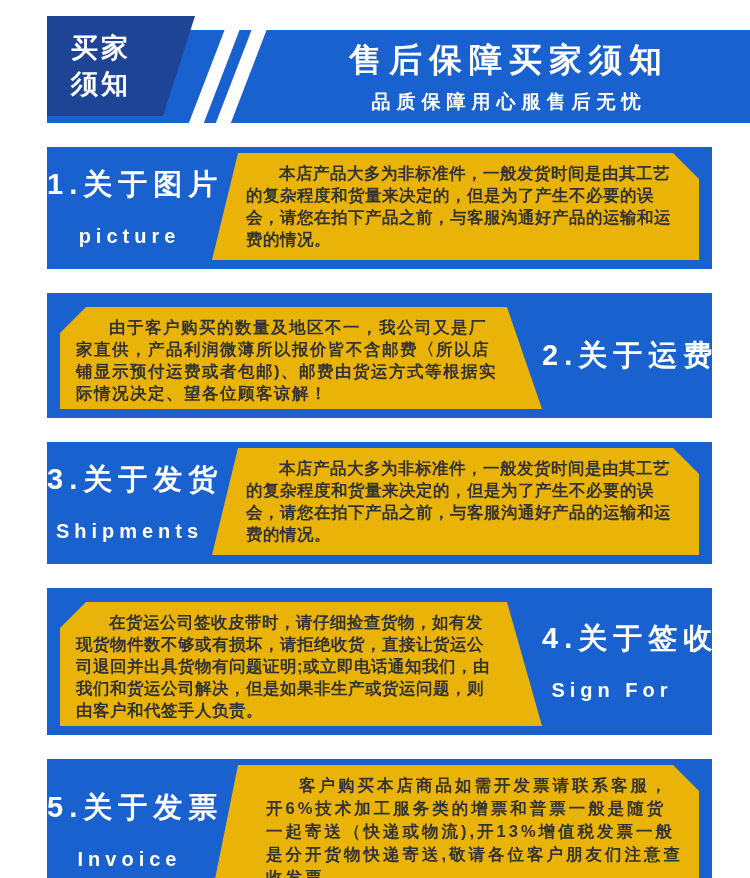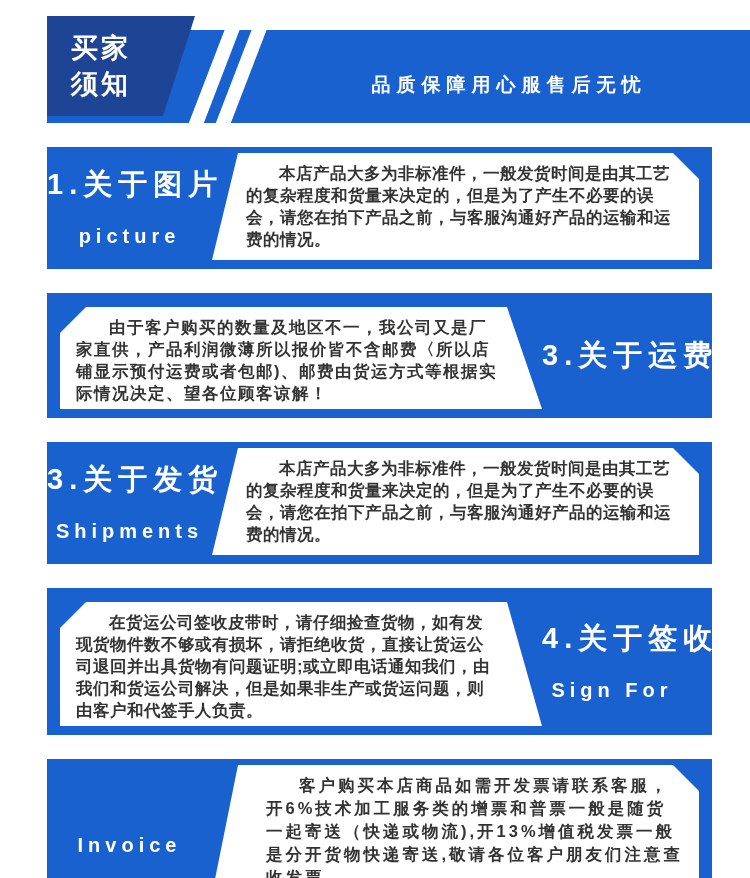--- a/index.html
+++ b/index.html
@@ -56,21 +56,21 @@
   .label-area{
     display:flex;flex-direction:column;justify-content:center;
     color:#ffffff;font-weight:bold;text-align:center;flex:none;
     box-sizing:border-box;
   }
   .s-left .label-area{width:165px;order:0;}
   .s-right .label-area{width:170px;padding-right:30px;order:1;}
   .label-zh{font-size:29px;letter-spacing:6px;white-space:nowrap;line-height:1;}
   .label-en{font-size:20px;letter-spacing:5px;margin-top:27px;line-height:1;}
   .white-box{
-    flex:1;background:#ffffff;box-sizing:border-box;
+    flex:1;background:#eab308;box-sizing:border-box;
   }
   .s-left .white-box{
     order:1;
     margin:6px 13px 9px 0;
     clip-path:polygon(26px 0,calc(100% - 26px) 0,100% 26px,100% 100%,0 100%);
     padding:9px 14px 5px 34px;
   }
   .s-right .white-box{
     order:0;
     margin:14px 0 9px 13px;
@@ -92,38 +92,39 @@
 
   <div class="header" data-name="header">
     <div class="header-banner" data-name="header-banner">
       <div class="navy-box" data-name="buyer-notice-badge">
         <span data-name="badge-line-1">买家</span>
         <span data-name="badge-line-2">须知</span>
       </div>
       <div class="slash s1" data-name="slash-stripe-icon"></div>
       <div class="slash s2" data-name="slash-stripe-icon"></div>
       <div class="header-titles" data-name="header-titles">
+        <div class="header-title" data-name="page-title">售后保障买家须知</div>
         <div class="header-sub" data-name="page-subtitle">品质保障用心服售后无忧</div>
       </div>
     </div>
   </div>
 
   <div class="section s-left" data-name="section-picture">
     <div class="label-area" data-name="section-picture-label">
       <div class="label-zh" data-name="section-label-zh">1.关于图片</div>
       <div class="label-en" data-name="section-label-en">picture</div>
     </div>
     <div class="white-box" data-name="section-picture-textbox">
       <p class="box-text" data-name="section-picture-text">本店产品大多为非标准件，一般发货时间是由其工艺的复杂程度和货量来决定的，但是为了产生不必要的误会，请您在拍下产品之前，与客服沟通好产品的运输和运费的情况。</p>
     </div>
   </div>
 
   <div class="section s-right" data-name="section-freight">
     <div class="label-area" data-name="section-freight-label">
-      <div class="label-zh" data-name="section-label-zh">3.关于运费</div>
+      <div class="label-zh" data-name="section-label-zh">2.关于运费</div>
     </div>
     <div class="white-box" data-name="section-freight-textbox">
       <p class="box-text" data-name="section-freight-text">由于客户购买的数量及地区不一，我公司又是厂家直供，产品利润微薄所以报价皆不含邮费〈所以店铺显示预付运费或者包邮)、邮费由货运方式等根据实际情况决定、望各位顾客谅解！</p>
     </div>
   </div>
 
   <div class="section s-left" data-name="section-shipments">
     <div class="label-area" data-name="section-shipments-label">
       <div class="label-zh" data-name="section-label-zh">3.关于发货</div>
       <div class="label-en" data-name="section-label-en">Shipments</div>
@@ -138,20 +139,21 @@
       <div class="label-zh" data-name="section-label-zh">4.关于签收</div>
       <div class="label-en" data-name="section-label-en">Sign For</div>
     </div>
     <div class="white-box" data-name="section-signfor-textbox">
       <p class="box-text" data-name="section-signfor-text">在货运公司签收皮带时，请仔细捡查货物，如有发现货物件数不够或有损坏，请拒绝收货，直接让货运公司退回并出具货物有问题证明;或立即电话通知我们，由我们和货运公司解决，但是如果非生产或货运问题，则由客户和代签手人负责。</p>
     </div>
   </div>
 
   <div class="section s-left" data-name="section-invoice">
     <div class="label-area" data-name="section-invoice-label">
+      <div class="label-zh" data-name="section-label-zh">5.关于发票</div>
       <div class="label-en" data-name="section-label-en">Invoice</div>
     </div>
     <div class="white-box" data-name="section-invoice-textbox">
       <p class="box-text" data-name="section-invoice-text">客户购买本店商品如需开发票请联系客服，开6%技术加工服务类的增票和普票一般是随货一起寄送（快递或物流),开13%增值税发票一般是分开货物快递寄送,敬请各位客户朋友们注意查收发票。</p>
     </div>
   </div>
 
 </div>
 
 </body></html>

